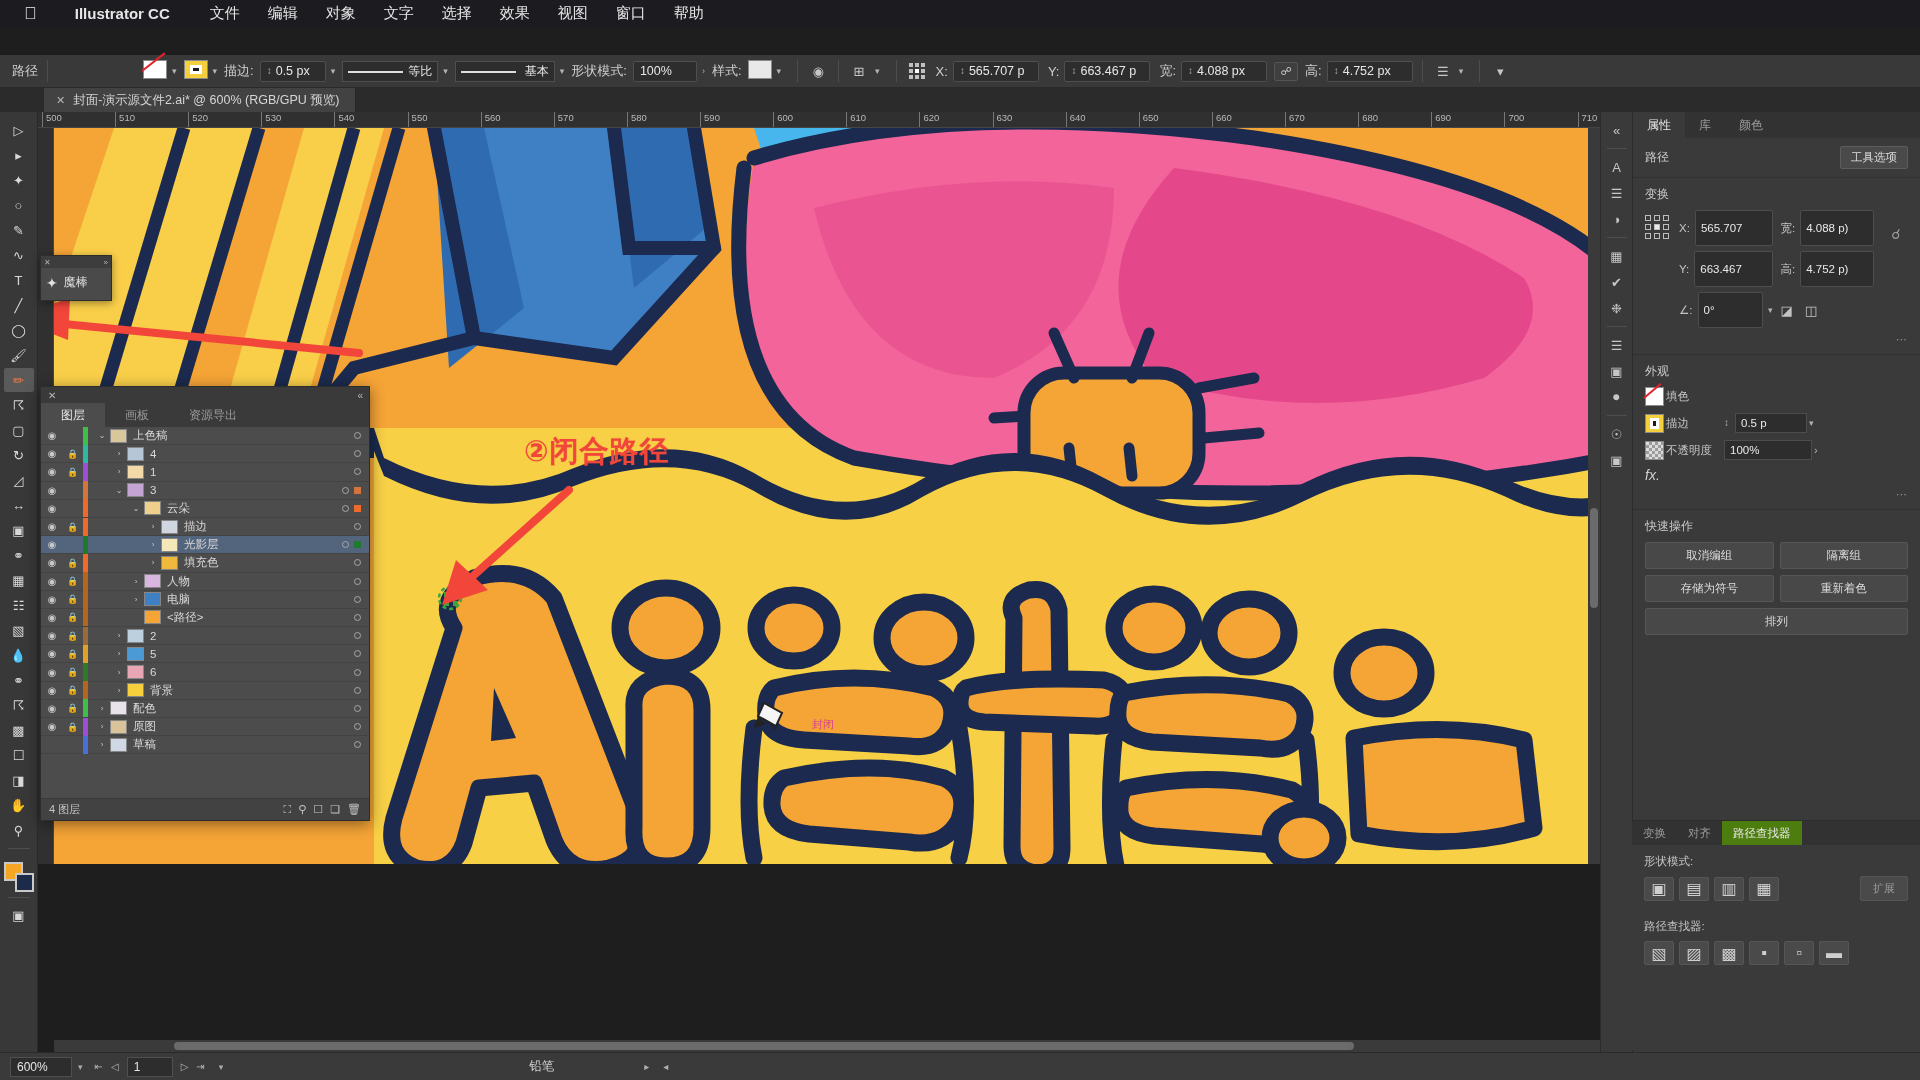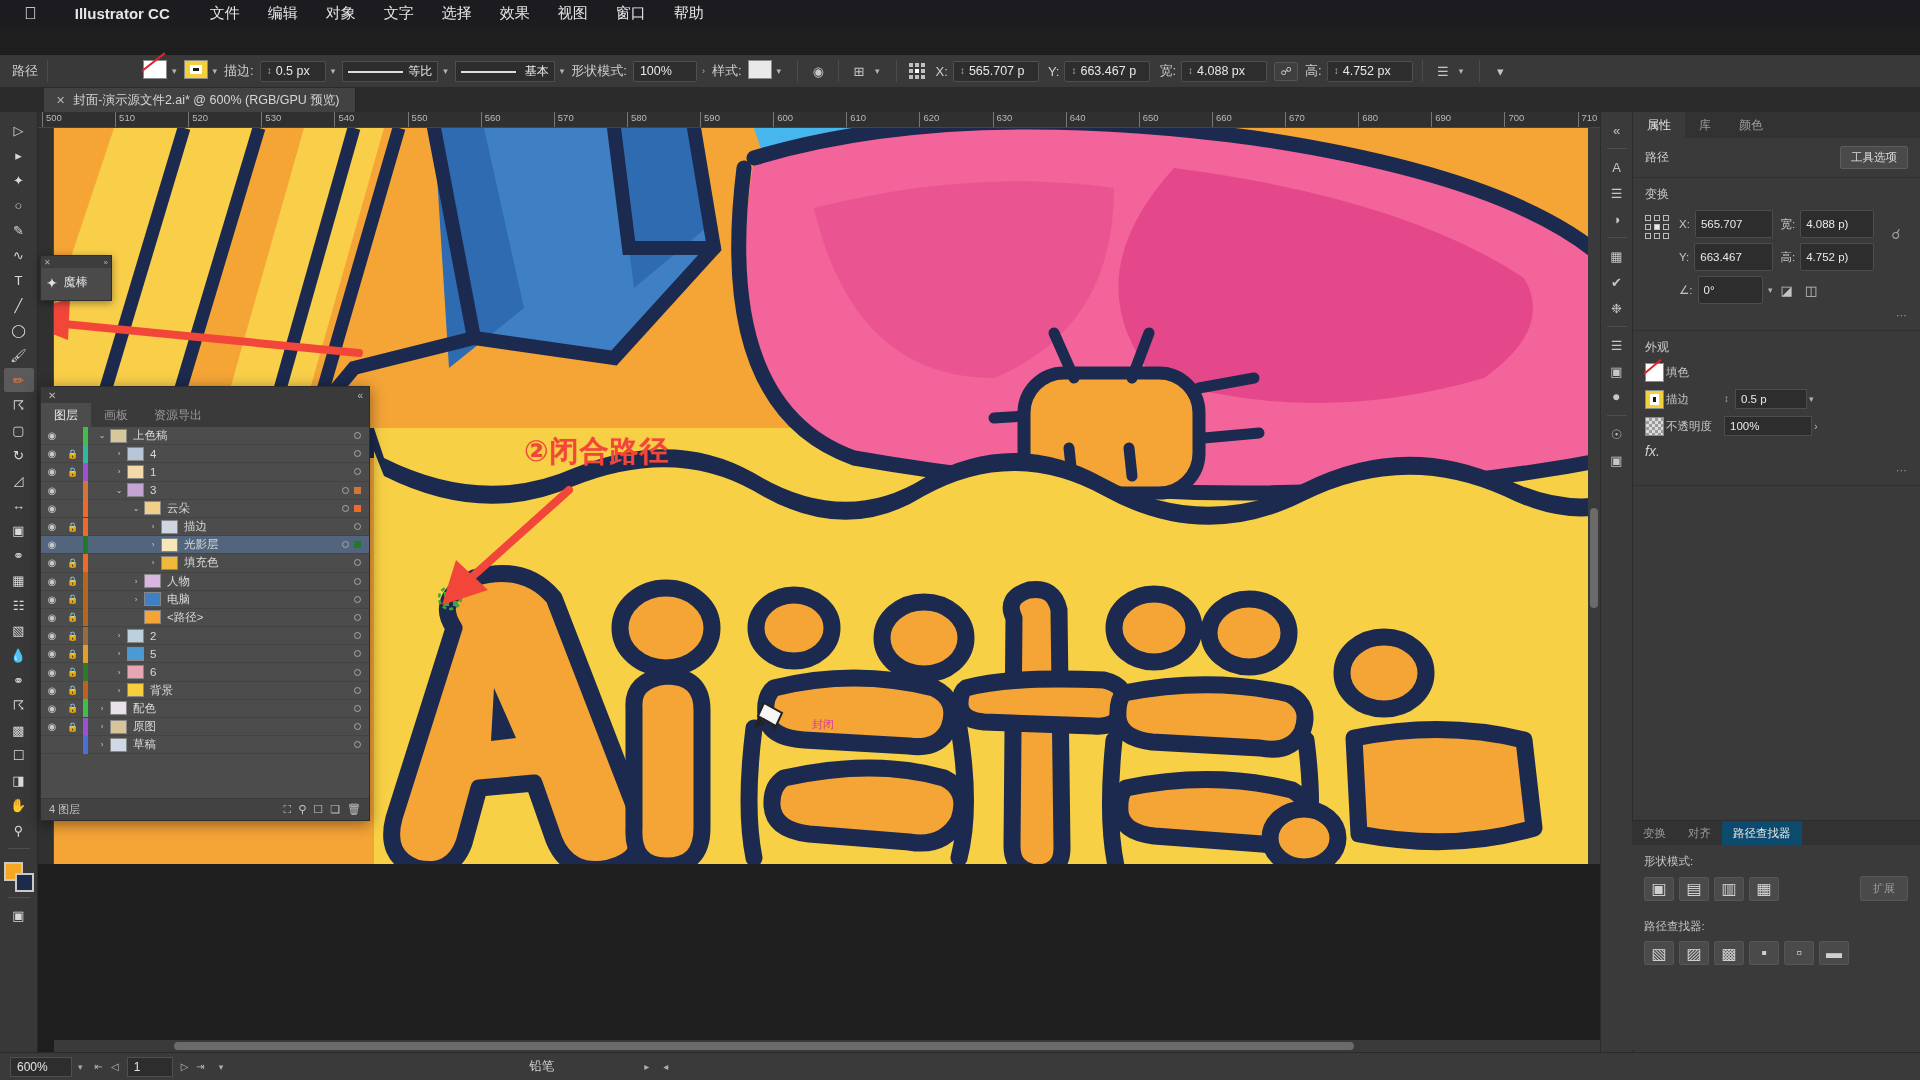--- a/index.html
+++ b/index.html
@@ -188,21 +188,21 @@
     box-shadow: 0 3px 14px rgba(0,0,0,.45);
     display: flex; flex-direction: column; z-index: 40;
   }
   .lp-close {
     height: 16px; background: #3a3a3a; display:flex; align-items:center;
     padding-left: 7px; color:#b9b9b9; font-size:10px;
   }
   .lp-close .dd { margin-left:auto; padding-right:6px; font-size:10px; color:#b9b9b9;}
   .lp-tabs { height: 24px; background: #3a3a3a; display: flex; align-items: stretch; }
   .lp-tab {
-    padding: 0 13px; display: flex; align-items: center;
+    padding: 0 20px; display: flex; align-items: center;
     color: #9a9a9a; font-size: 12px;
   }
   .lp-tab.active { background: #4c4c4c; color: #e8e8e8; }
   .lp-list { flex: 1; background: #4c4c4c; overflow: hidden; }
   .lrow {
     height: 18.2px; display: flex; align-items: center;
     border-bottom: 1px solid #434343; font-size: 11.5px; color: #d8d8d8;
     position: relative;
   }
   .lrow.sel { background: #52657d; }
@@ -276,21 +276,21 @@
   .anchor9 {
     display:grid; grid-template-columns:repeat(3,6px); grid-template-rows:repeat(3,6px);
     gap:3px; margin-top:5px;
   }
   .anchor9 i { width:6px;height:6px; border:1px solid #bdbdbd; display:block;}
   .anchor9 i.on { background:#e9e9e9; }
   .xf-fields{ flex:1; display:grid; grid-template-columns: 1fr 1fr; gap: 5px 8px; }
   .fld { display:flex; align-items:center; gap:5px; font-size:11.5px; color:#c3c3c3;}
   .fld .box {
     background:#2d2d2d; border:1px solid #4d4d4d; border-radius:2px; color:#e9e9e9;
-    padding:2px 5px; font-size:11.5px; flex:1; min-width:0; height:28px;
+    padding:2px 5px; font-size:11.5px; flex:1; min-width:0; height:36px;
     display:flex; align-items:center;
   }
   .approw { display:flex; align-items:center; gap:2px; margin-bottom:7px; }
   .app-sw { width:19px;height:19px;border:1px solid #8a8a8a; position:relative; flex-shrink:0;}
   .app-sw.none{background:#fff;}
   .app-sw.none::after{
     content:""; position:absolute; left:-2px; top:50%; width:130%;height:2px;background:#e2232b;
     transform:rotate(-40deg); transform-origin:left center;
   }
   .app-sw.yellow{ background:#f5d03e; }
@@ -310,21 +310,21 @@
   .qa-btn.full{ grid-column: span 2; }
   .pr-dots{ text-align:right; color:#9a9a9a; font-size:11px; letter-spacing:1px; margin-top:5px;}
 
   
   .pf {
     position:absolute; left:1632px; bottom:30px; width:288px; height:230px;
     background:#3a3a3a; border-top:1px solid #2c2c2c; color:#cfcfcf;
   }
   .pf-tabs{ height:24px; display:flex; background:#323232;}
   .pf-tab{ padding:0 11px; display:flex;align-items:center;font-size:11.5px;color:#9a9a9a;}
-  .pf-tab.active{ background:#0c4a6e; color:#e9e9e9;}
+  .pf-tab.active{ background:#4d7c0f; color:#e9e9e9;}
   .pf-sec{ padding:9px 12px;}
   .pf-lbl{ font-size:11.5px;color:#c3c3c3;margin-bottom:7px;}
   .pf-row{ display:flex; gap:5px; align-items:center;}
   .pf-ic{
     width:30px;height:24px;background:#4a4a4a;border:1px solid #565656;border-radius:2px;
     display:flex;align-items:center;justify-content:center;
   }
   .pf-exp{ margin-left:auto; background:#4a4a4a;border:1px solid #565656;border-radius:2px;
     color:#9a9a9a;font-size:11px;padding:4px 12px;}
 
@@ -1016,20 +1016,30 @@
       <div class="approw">
         <span class="app-sw checker"></span>
         <span class="app-lbl">不透明度</span>
         <span class="box" style="width:88px;background:#2d2d2d;border:1px solid #4d4d4d;color:#e9e9e9;padding:2px 5px;height:20px;display:flex;align-items:center;font-size:11.5px">100%</span>
         <span style="font-size:11px;color:#b0b0b0">›</span>
       </div>
       <div style="color:#cfcfcf;font-size:14px;font-style:italic;margin-top:2px">fx.</div>
       <div class="pr-dots">⋯</div>
     </div>
 
+    <div class="pr-sec" style="border-bottom:none">
+      <div class="pr-sub">快速操作</div>
+      <div class="qa-grid">
+        <div class="qa-btn">取消编组</div>
+        <div class="qa-btn">隔离组</div>
+        <div class="qa-btn">存储为符号</div>
+        <div class="qa-btn">重新着色</div>
+        <div class="qa-btn full">排列</div>
+      </div>
+    </div>
   </div>
 
   <div class="pf">
     <div class="pf-tabs">
       <div class="pf-tab">变换</div>
       <div class="pf-tab">对齐</div>
       <div class="pf-tab active">路径查找器</div>
     </div>
     <div class="pf-sec">
       <div class="pf-lbl">形状模式:</div>

